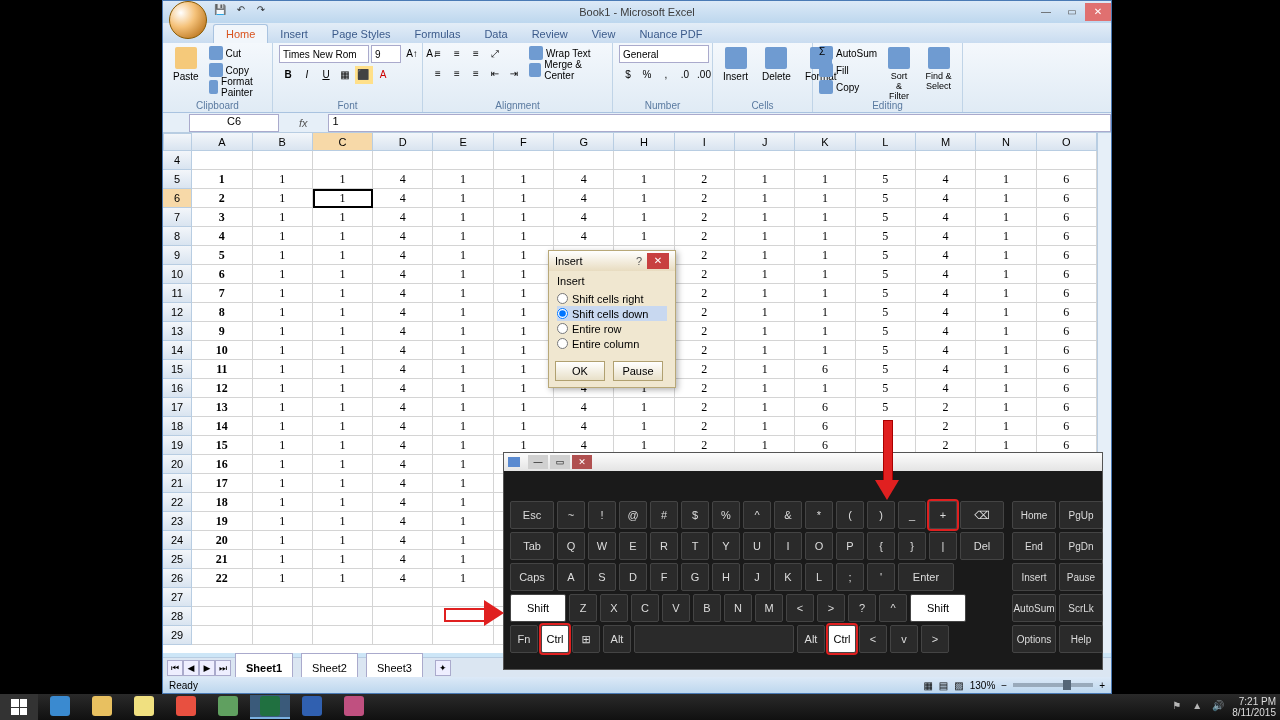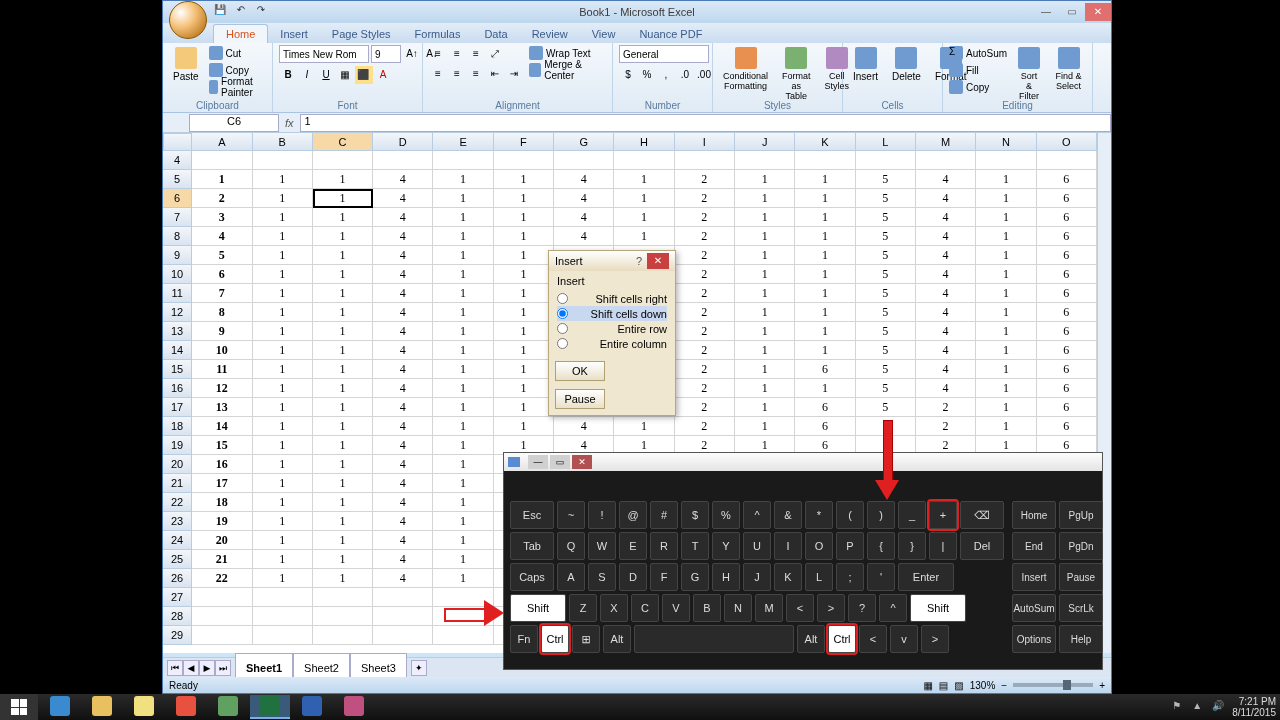--- a/index.html
+++ b/index.html
@@ -29,59 +29,59 @@
 .small-list { display: flex; flex-direction: column; gap: 1px; }
 .small-item { display: flex; align-items: center; gap: 3px; height: 16px; }
 .ico { display: inline-block; width: 14px; height: 14px; background: #6f9bd1; border-radius: 2px; }
 .font-box { display: flex; gap: 2px; }
 .combo { height: 18px; background: #fff; border: 1px solid #aac; font-size: 10px; padding: 0 3px; display: flex; align-items: center; }
 .btnrow { display: flex; gap: 1px; }
 .sbtn { width: 18px; height: 18px; border: 1px solid transparent; text-align: center; line-height: 16px; font-size: 10px; }
 
 .namebox-row { height: 20px; background: #e6eff8; display: flex; align-items: center; border-bottom: 1px solid #b8cde2; font-size: 11px; }
 .namebox { width: 90px; height: 18px; background: #fff; border: 1px solid #aac; margin-left: 26px; padding: 0 4px; text-align: center; }
-.fx { margin: 0 6px; font-style: italic; color: #555; }
+.fx { margin: 0 20px; font-style: italic; color: #555; }
 .formula-bar { flex: 1; height: 18px; background: #fff; border: 1px solid #aac; padding: 0 4px; }
 
 .grid-area { position: absolute; top: 132px; left: 0; right: 14px; bottom: 40px; background: #fff; overflow: hidden; }
 .col-headers { display: flex; height: 18px; position: sticky; top: 0; }
 .corner { width: 30px; height: 18px; background: linear-gradient(#f3f6fa,#d9e4f0); border: 1px solid #b8cde2; }
 .col-h { height: 18px; background: linear-gradient(#f3f6fa,#d9e4f0); border-right: 1px solid #b8cde2; border-bottom: 1px solid #b8cde2; text-align: center; font-size: 11px; line-height: 18px; }
 .col-h.sel { background: #f7d9a8; }
 .rows { }
 .row { display: flex; height: 19px; }
 .row-h { width: 30px; background: linear-gradient(#f3f6fa,#d9e4f0); border-right: 1px solid #b8cde2; border-bottom: 1px solid #b8cde2; text-align: center; font-size: 11px; line-height: 19px; }
 .row-h.sel { background: #f7d9a8; }
 .cell { border-right: 1px solid #d4d4d4; border-bottom: 1px solid #d4d4d4; text-align: center; font-size: 12px; line-height: 19px; font-family: "Times New Roman", serif; }
 .cell.bold { font-weight: bold; }
 .cell.active { outline: 2px solid #000; outline-offset: -2px; }
 
 .sheet-tabs { position: absolute; bottom: 16px; left: 0; right: 0; height: 20px; background: #dbe6f2; display: flex; align-items: center; font-size: 11px; border-top: 1px solid #b8cde2; }
 .nav-btns { display: flex; margin: 0 4px; }
 .nav-btn { width: 16px; height: 16px; border: 1px solid #aac; background: #eef; text-align: center; font-size: 9px; line-height: 14px; }
-.sheet-tab { padding: 8px 10px; background: #fff; border: 1px solid #aac; border-bottom: none; margin-right: 0; }
+.sheet-tab { padding: 8px 10px; background: #fff; border: 1px solid #aac; border-bottom: none; margin-right: 8px; }
 .sheet-tab.active { font-weight: bold; background: #fff; }
 
 .statusbar { position: absolute; bottom: 0; left: 0; right: 0; height: 16px; background: linear-gradient(#dce9f7,#bdd7ee); font-size: 10px; display: flex; align-items: center; padding: 0 6px; }
 .status-right { margin-left: auto; display: flex; gap: 6px; align-items: center; }
 .zoom-slider { width: 80px; height: 4px; background: #9ab; position: relative; }
 .zoom-thumb { width: 8px; height: 10px; background: #567; position: absolute; top: -3px; left: 50px; }
 
 
 .dialog { position: absolute; top: 250px; left: 548px; width: 128px; background: #f0e7d0; border: 1px solid #b8a878; box-shadow: 2px 2px 6px rgba(0,0,0,.3); font-size: 11px; z-index: 20; }
 .dlg-title { height: 20px; background: linear-gradient(#fff,#e8dcc0); display: flex; align-items: center; padding: 0 6px; }
 .dlg-title-text { flex: 1; }
 .dlg-help { width: 16px; text-align: center; color: #555; }
 .dlg-close { width: 22px; height: 16px; background: #c84040; color: #fff; text-align: center; line-height: 16px; font-size: 10px; }
 .dlg-body { padding: 4px 8px; }
 .dlg-group-label { margin-bottom: 4px; }
-.radio-row { display: flex; align-items: center; gap: 12px; height: 15px; justify-content: space-between; }
+.radio-row { display: flex; align-items: center; gap: 4px; height: 15px; }
 .radio-row input { width: 11px; height: 11px; }
 .radio-row.sel { background: #c8d8f0; }
-.dlg-buttons { display: flex; justify-content: space-between; gap: 8px; padding: 6px; flex-direction: column; }
+.dlg-buttons { display: flex; justify-content: flex-start; gap: 8px; padding: 6px; }
 .dlg-btn { width: 50px; height: 20px; border: 1px solid #b0a070; background: linear-gradient(#fff,#e8e0c8); font-size: 11px; }
 
 
 .osk { position: absolute; top: 452px; left: 503px; width: 600px; height: 218px; background: #1a1a1a; border: 1px solid #555; z-index: 15; }
 .osk-title { height: 18px; background: linear-gradient(#fcfcfc,#e4e4e4); display: flex; align-items: center; font-size: 11px; padding: 0 4px; }
 .osk-ico { width: 12px; height: 10px; background: #5a8ad0; margin-right: 6px; }
 .osk-title-text { flex: 1; text-align: center; }
 .osk-wbtn { width: 20px; height: 14px; background: #d0d0d0; text-align: center; font-size: 9px; line-height: 14px; margin-left: 2px; }
 .osk-wbtn.close { background: #b05050; color: #fff; }
 .osk-keys { padding: 30px 6px 6px; display: flex; gap: 8px; }
@@ -229,37 +229,20 @@
         <div class="btnrow">
             <span class="sbtn">$</span>
             <span class="sbtn">%</span>
             <span class="sbtn">,</span>
             <span class="sbtn">.0</span>
             <span class="sbtn">.00</span>
           </div>
       </div>
       <span class="rgroup-label">Number</span>
     </div>
-    <div class="rgroup" style="width:130px">
-      <div class="rgroup-body">
-        <div class="big-btn">
-            <span class="ico" style="background:#e89050"></span>
-            <span style="font-size:9px;text-align:center">Conditional Formatting</span>
-          </div>
-        <div class="big-btn">
-            <span class="ico" style="background:#7ab070"></span>
-            <span style="font-size:9px;text-align:center">Format as Table</span>
-          </div>
-        <div class="big-btn">
-            <span class="ico" style="background:#b08ac0"></span>
-            <span style="font-size:9px;text-align:center">Cell Styles</span>
-          </div>
-      </div>
-      <span class="rgroup-label">Styles</span>
-    </div>
     <div class="rgroup" style="width:100px">
       <div class="rgroup-body">
         <div class="big-btn">
             <span class="ico"></span>
             <span>Insert</span>
           </div>
         <div class="big-btn">
             <span class="ico"></span>
             <span>Delete</span>
           </div>

